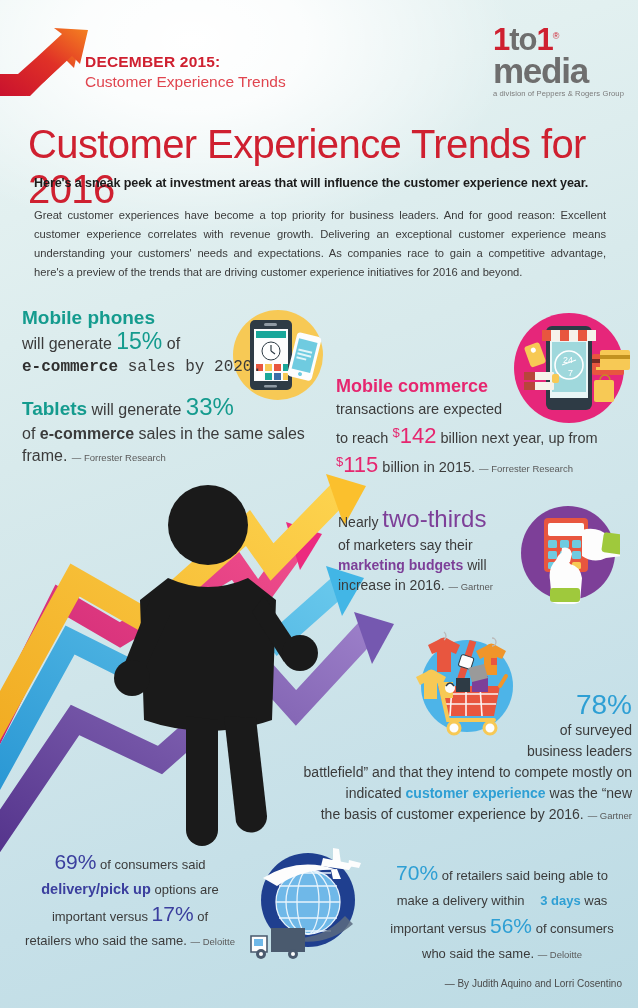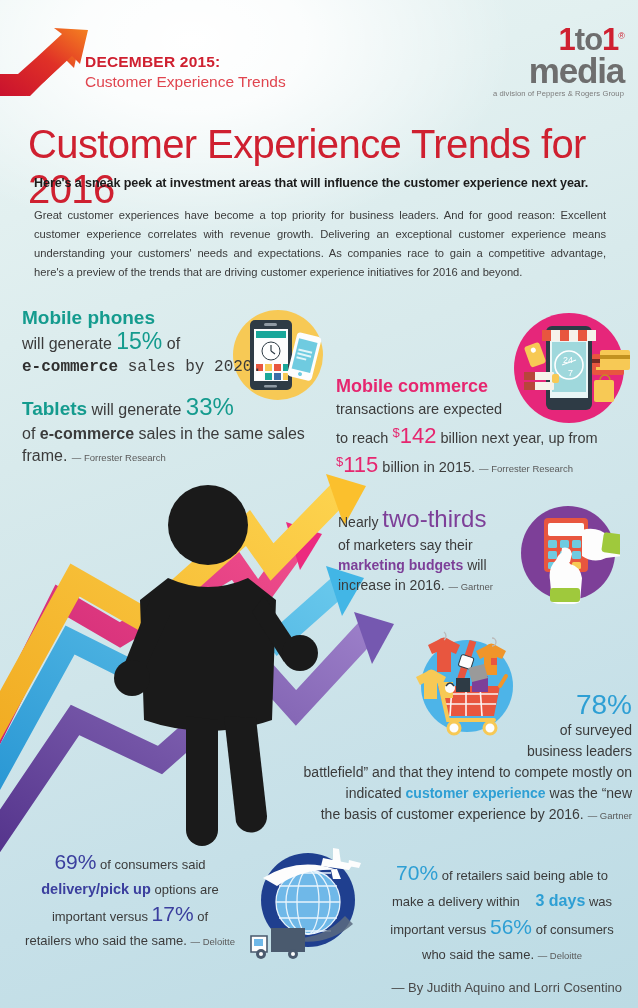--- a/index.html
+++ b/index.html
@@ -15,21 +15,21 @@
       radial-gradient(ellipse 520px 320px at 30% 4%, #ffffff 0%, rgba(255,255,255,0.85) 22%, rgba(255,255,255,0.0) 62%),
       linear-gradient(160deg,#e9f4f3 0%, #e2f0f0 18%, #d8eaec 38%, #cfe5ea 58%, #c6e0e8 76%, #bcdbe4 100%);
   }
 
   
   .header{position:absolute;left:0;top:0;width:638px;height:112px;}
   .hdr-arrow{position:absolute;left:-4px;top:28px;width:96px;height:72px;}
   .hdr-kicker{position:absolute;left:85px;top:31px;margin-top:21px;}
   .kicker-line1{font-size:15.5px;font-weight:bold;color:#cf2030;letter-spacing:.2px;line-height:19px;}
   .kicker-line2{font-size:15.5px;color:#e0454f;line-height:21px;font-weight:400;}
-  .logo{position:absolute;right:14px;top:22px;text-align:right;}
+  .logo{position:absolute;right:14px;top:22px;text-align:left;}
   .logo-top{font-size:31px;font-weight:bold;line-height:29px;letter-spacing:-1px;color:#6e6e6e;position:relative;}
   .logo-top .r1{color:#cf2030;}
   .logo-reg{font-size:9px;vertical-align:super;color:#cf2030;font-weight:normal;}
   .logo-mid{font-size:35px;font-weight:bold;line-height:33px;letter-spacing:-1.2px;color:#6e6e6e;}
   .logo-sub{font-size:7.6px;color:#7b7b7b;letter-spacing:.1px;margin-top:2px;}
 
   
   .title{position:absolute;left:28px;top:122px;font-size:40px;color:#cf2030;letter-spacing:-.6px;font-weight:400;}
   .sneak{position:absolute;left:34px;top:176px;width:580px;font-size:12.6px;font-weight:bold;color:#1c1c1c;letter-spacing:-.1px;}
   .intro{position:absolute;left:34px;top:206px;width:572px;font-size:11.2px;color:#3a3a3a;line-height:19px;text-align:justify;}
@@ -77,23 +77,23 @@
   .icon-globe{position:absolute;left:245px;top:842px;width:126px;height:122px;}
   .blk-69{position:absolute;left:14px;top:850px;width:232px;text-align:center;}
   .b6-t{font-size:13px;color:#3b3b3b;line-height:24px;}
   .b6-t .num{font-size:21px;color:#3b3f9e;}
   .b6-t b{color:#3b3f9e;font-size:14.5px;}
 
   
   .blk-70{position:absolute;left:374px;top:860px;width:256px;text-align:center;}
   .b7-t{font-size:13px;color:#3b3b3b;line-height:25px;}
   .b7-t .num{font-size:21px;color:#2e9fd4;}
-  .b7-t b{color:#2e9fd4;font-size:16px;margin-left:12px;}
-
-  .credit{position:absolute;right:16px;bottom:13px;font-size:13px;color:#4a4a4a;}
+  .b7-t b{color:#2e9fd4;font-size:13px;margin-left:12px;}
+
+  .credit{position:absolute;right:16px;bottom:19px;font-size:10px;color:#4a4a4a;}
 
   .illus{position:absolute;left:0;top:470px;width:420px;height:420px;}
 </style>
 </head>
 <body>
 
 <div id="page">
 
   <div class="header">
 

